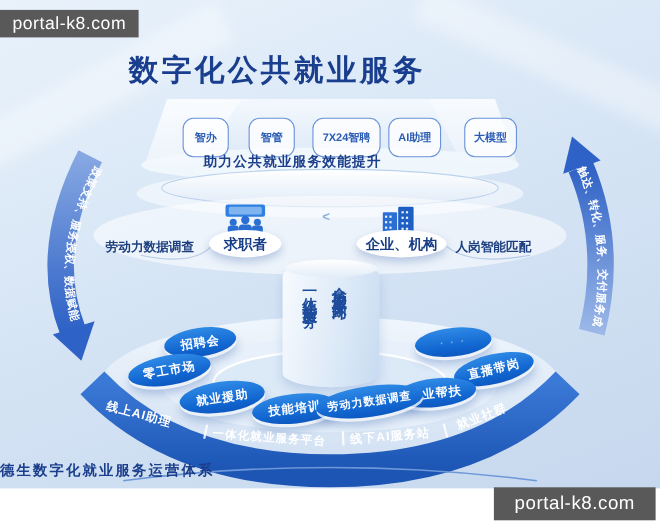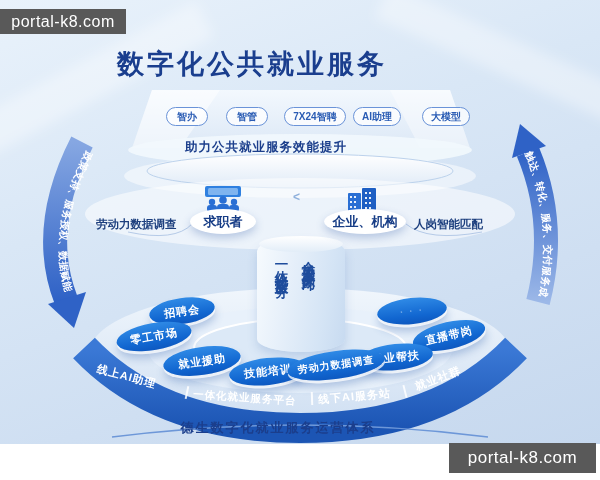--- a/index.html
+++ b/index.html
@@ -17,21 +17,21 @@
 
   .wm { position:absolute; z-index:30; background:#595959; color:#ffffff;
         display:flex; align-items:center; justify-content:center;
         font-size:16px; letter-spacing:.5px; }
   .wm.top { left:0; top:9px; width:126px; height:25px; }
   .wm.bottom { left:449px; top:443px; width:147px; height:30px; font-size:17px; }
 
   .title { position:absolute; z-index:5; left:0; top:46px; width:504px; text-align:center;
            font-size:27px; font-weight:800; color:#1a3e8e; letter-spacing:3px; }
 
-  .pill { position:absolute; z-index:5; top:107px; height:19px; border:1.5px solid #6a93d8;
+  .pill { position:absolute; z-index:5; top:107px; height:36px; border:1.5px solid #6a93d8;
           border-radius:10px; background:rgba(255,255,255,.75); color:#2a5cb4;
           font-size:10px; font-weight:700; display:flex; align-items:center; justify-content:center; }
   .pill.p1 { left:166px; width:42px; }
   .pill.p2 { left:226px; width:42px; }
   .pill.p3 { left:284px; width:62px; }
   .pill.p4 { left:353px; width:48px; }
   .pill.p5 { left:422px; width:48px; }
 
   .benefit { position:absolute; z-index:5; left:0; top:139px; width:532px; text-align:center;
              font-size:12.5px; font-weight:800; color:#1c3f8c; letter-spacing:1px; }
@@ -80,21 +80,21 @@
                 letter-spacing:1px; white-space:nowrap; }
   .r1 { left:96px;  top:369px; transform:rotate(15deg); }
   .r2 { left:193px; top:391px; transform:rotate(4deg); font-size:10.5px; }
   .r3 { left:318px; top:389px; transform:rotate(-5deg); }
   .r4 { left:414px; top:371px; transform:rotate(-21deg); }
   .divider { position:absolute; z-index:8; width:1.5px; height:13px; background:rgba(255,255,255,.85); }
   .d1 { left:186px; top:386px; transform:rotate(12deg); }
   .d2 { left:311px; top:392px; transform:rotate(-2deg); }
   .d3 { left:404px; top:385px; transform:rotate(-14deg); }
 
-  .footer { position:absolute; z-index:5; left:0; top:419px; width:556px; text-align:center;
+  .footer { position:absolute; z-index:5; left:0; top:419px; width:556px; 
             font-size:13px; font-weight:800; color:#1b3e8c; letter-spacing:2px; }
 </style>
 </head>
 <body>
 
 <div class="stage">
   <div class="sky"></div>
   <div class="streak s1"></div>
   <div class="streak s2"></div>
 

